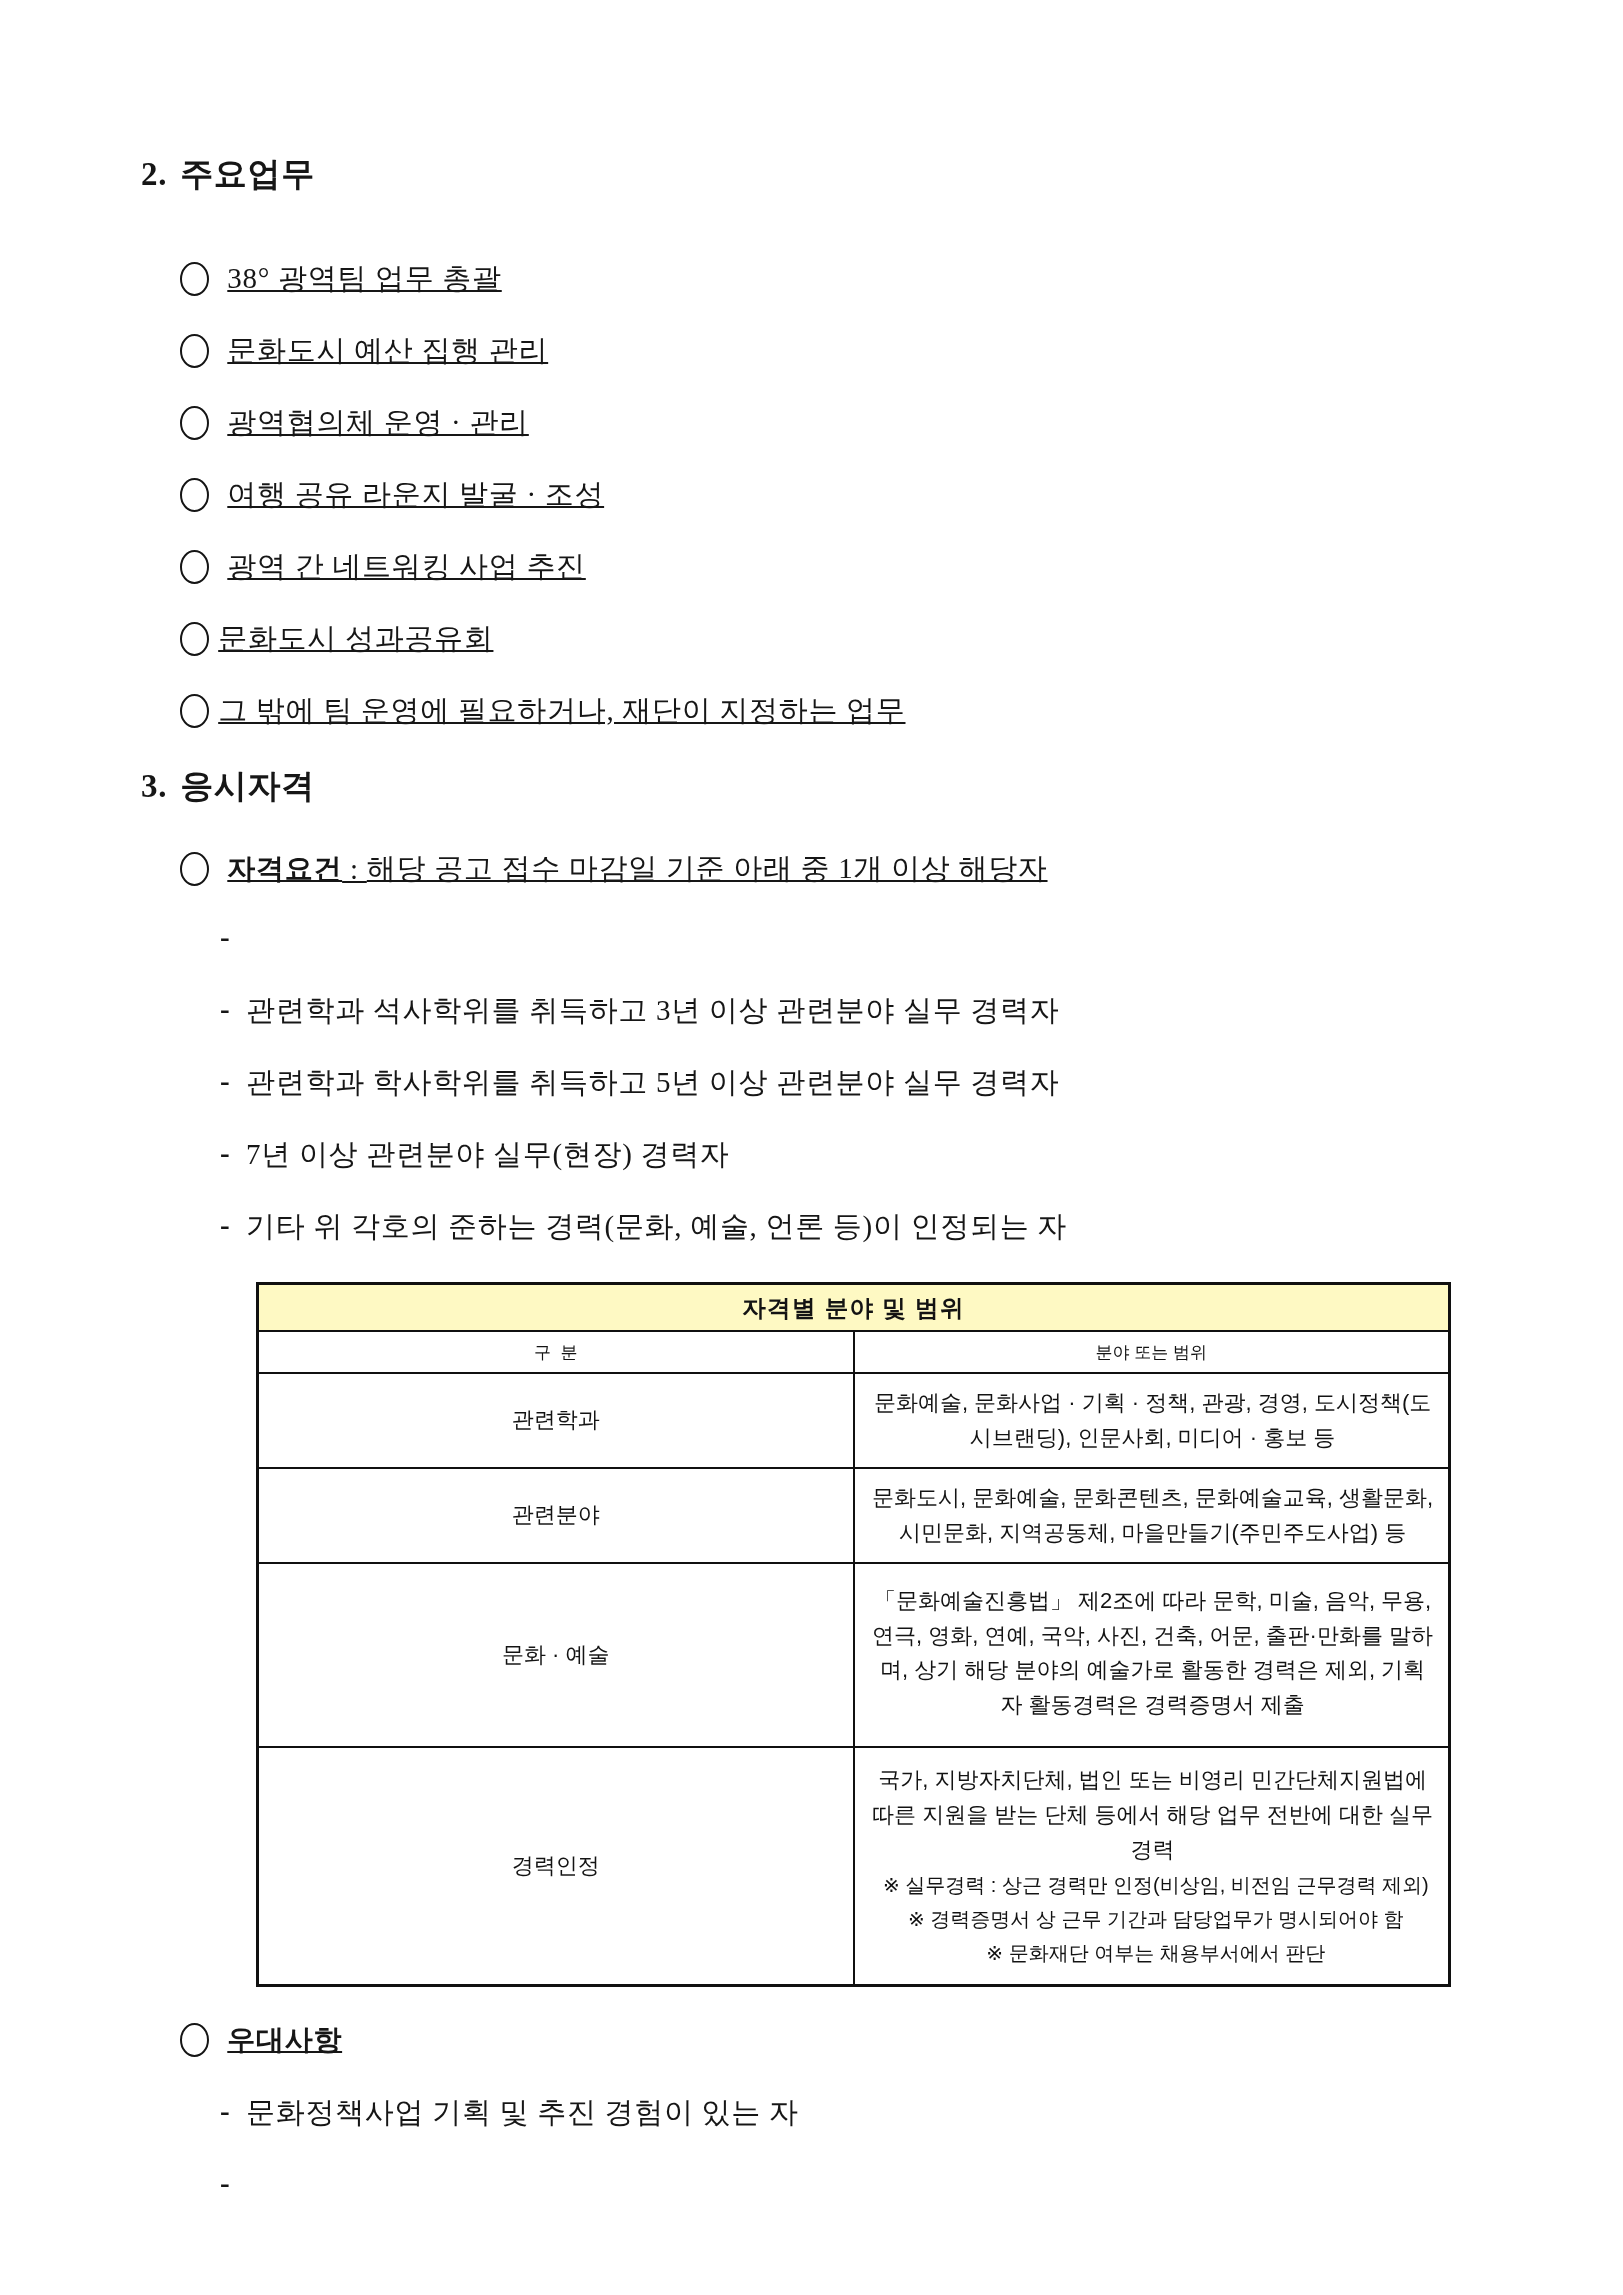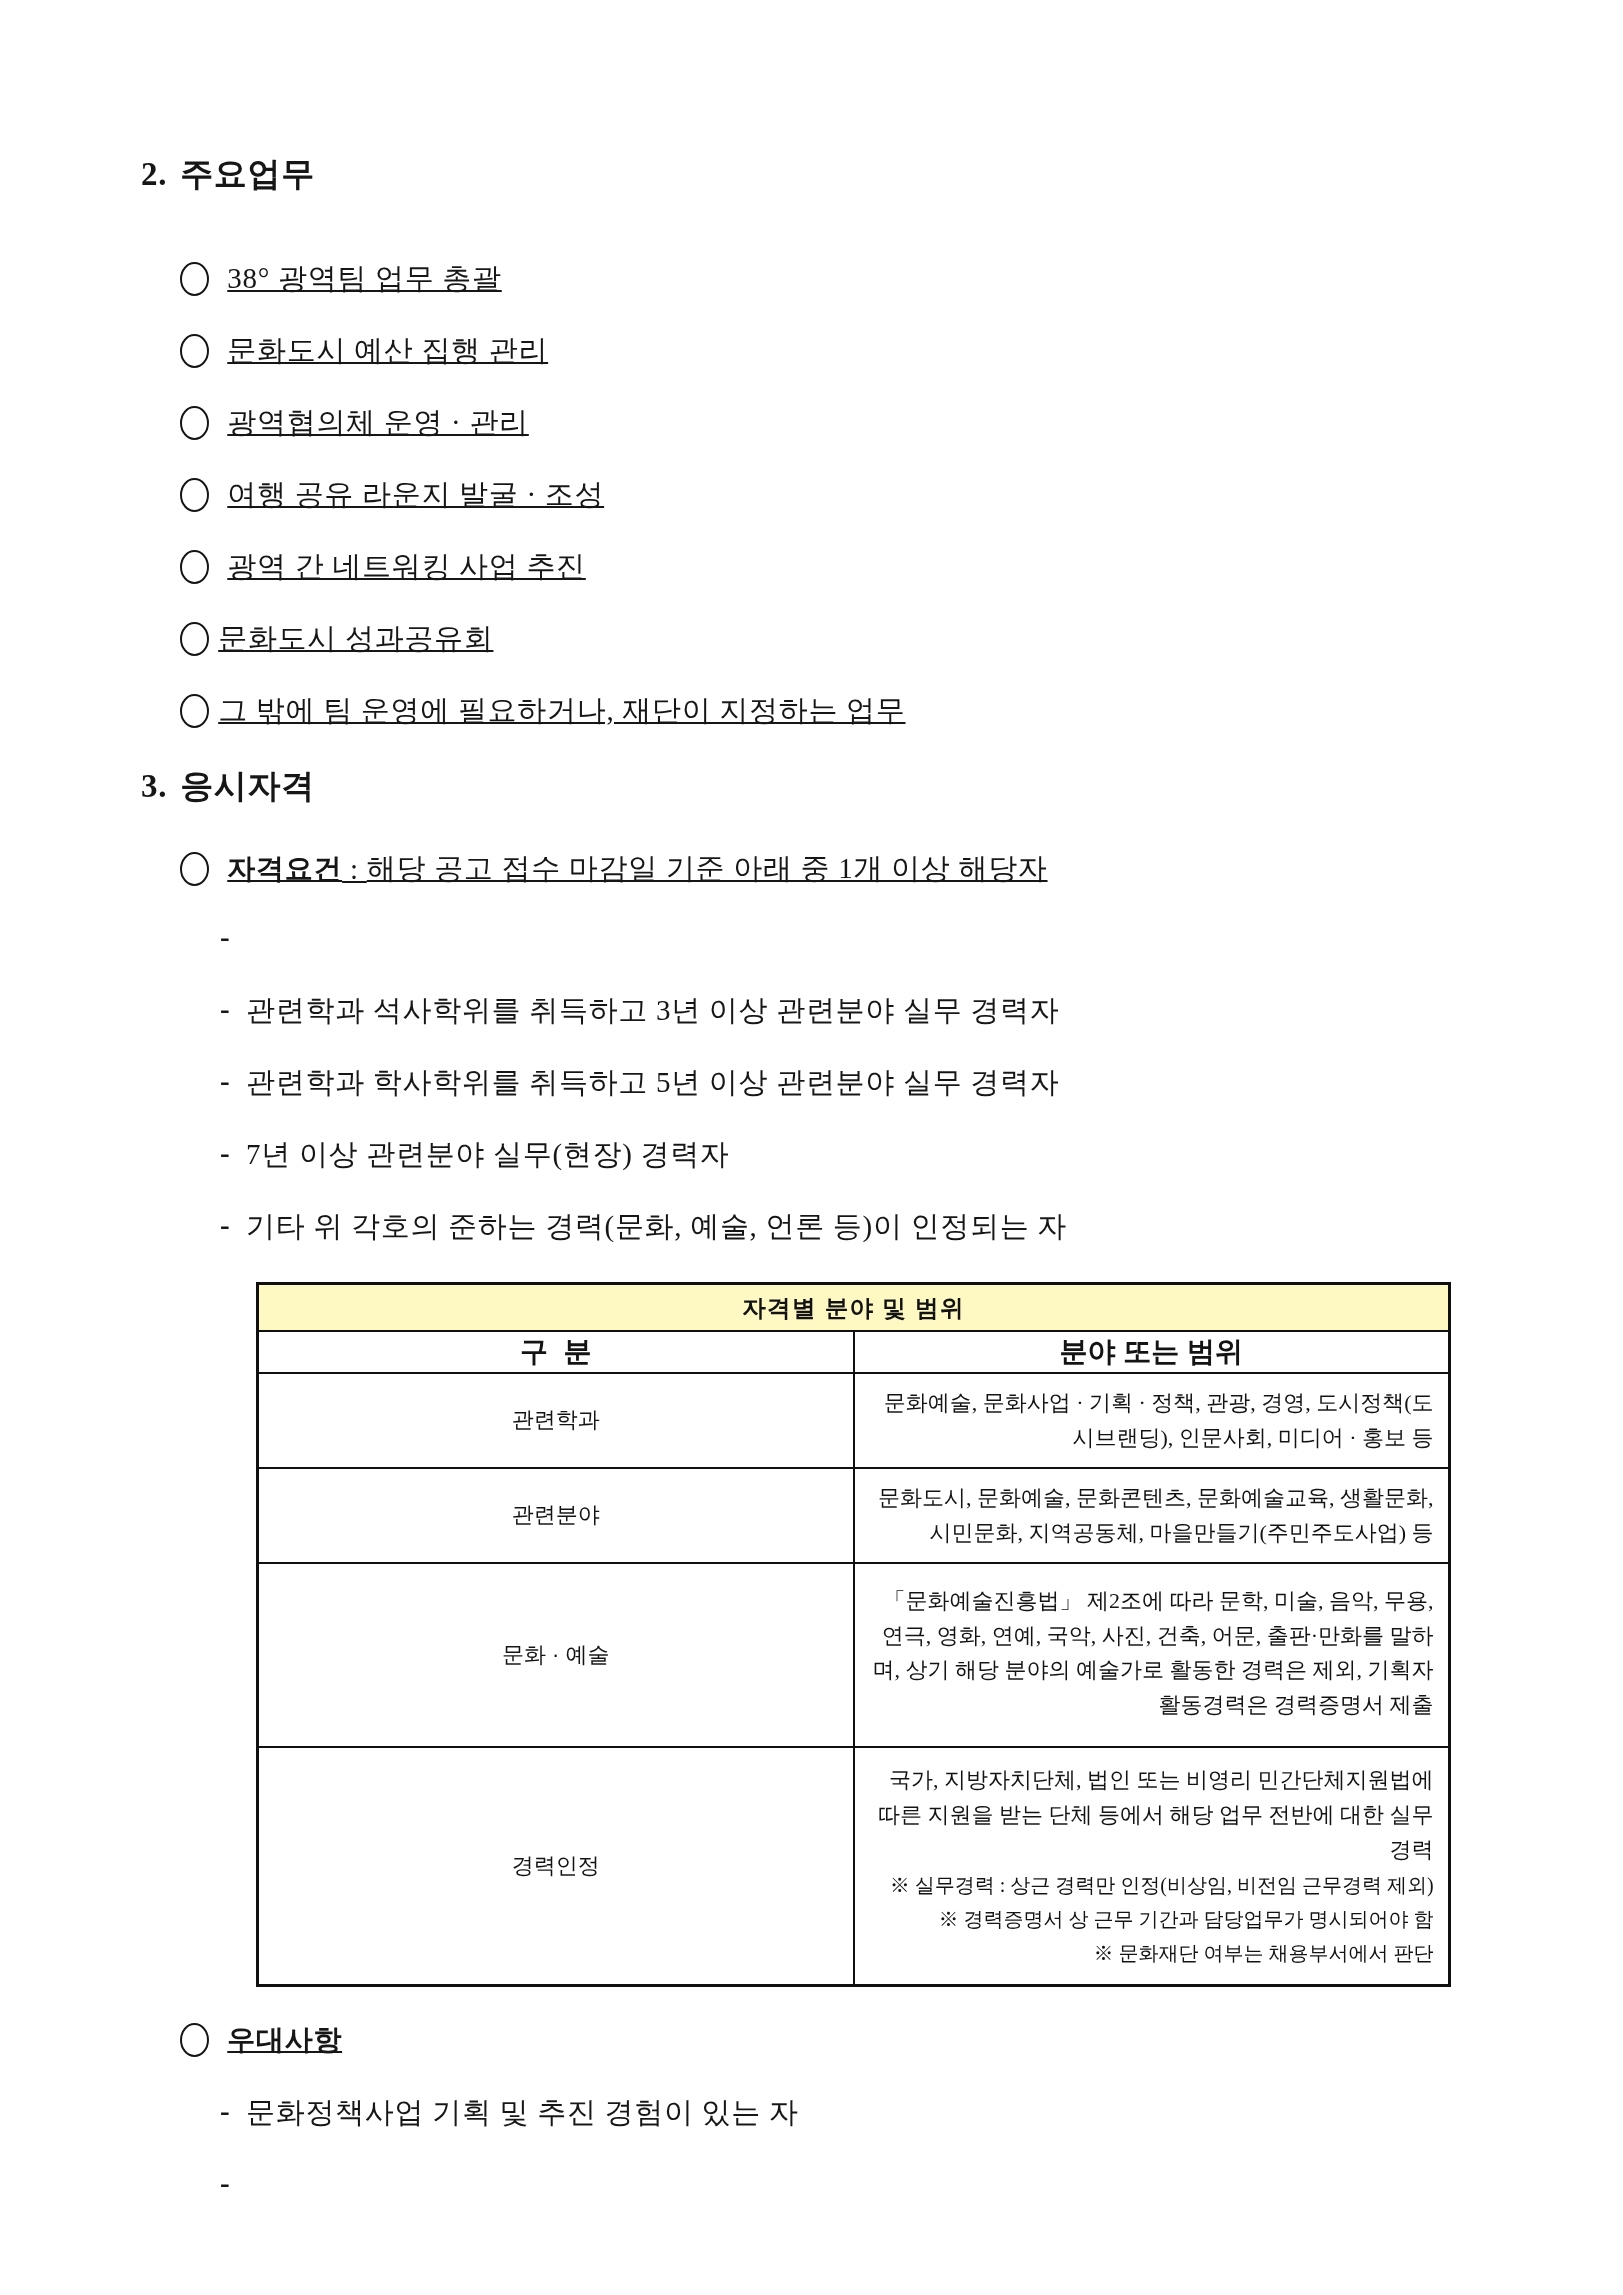--- a/index.html
+++ b/index.html
@@ -82,43 +82,42 @@
     background: #fef9c3;
     height: 43px;
     font-size: 23.6px;
     font-weight: bold;
     text-align: center;
     border-bottom: 2.6px solid #101010;
     letter-spacing: 1.3px;
   }
   .qual-table .t-head th {
     height: 38px;
-    font-size: 28px;
-    font-weight: bold;
+    font-size: 17px;
+    font-weight: normal;
     text-align: center;
     border-bottom: 2px solid #101010;
     background: #ffffff;
   }
   .qual-table .c1 { width: 211px; border-right: 2px solid #101010; }
   .qual-table .pre { white-space: pre; }
   .qual-table tbody td {
     border-top: 2px solid #101010;
     vertical-align: middle;
     line-height: 1.58;
   }
   .qual-table td.label {
     text-align: center;
     border-right: 2px solid #101010;
     font-size: 22px;
     padding: 6.5px 3.9px;
   }
   .qual-table td.cell {
     padding: 11.8px 14.4px 11.8px 17px;
-    text-align: right;
-    font-family: Liberation Serif, serif;
+    text-align: center;
   }
   .qual-table td.cell .main { display: block; }
   .qual-table td.cell .note {
     display: block;
     font-size: 20px;
     line-height: 1.55;
     margin-top: 2.6px;
     padding-left: 6.5px;
   }
   .row-r3 td.cell { padding-top: 19.6px; padding-bottom: 23px; }

